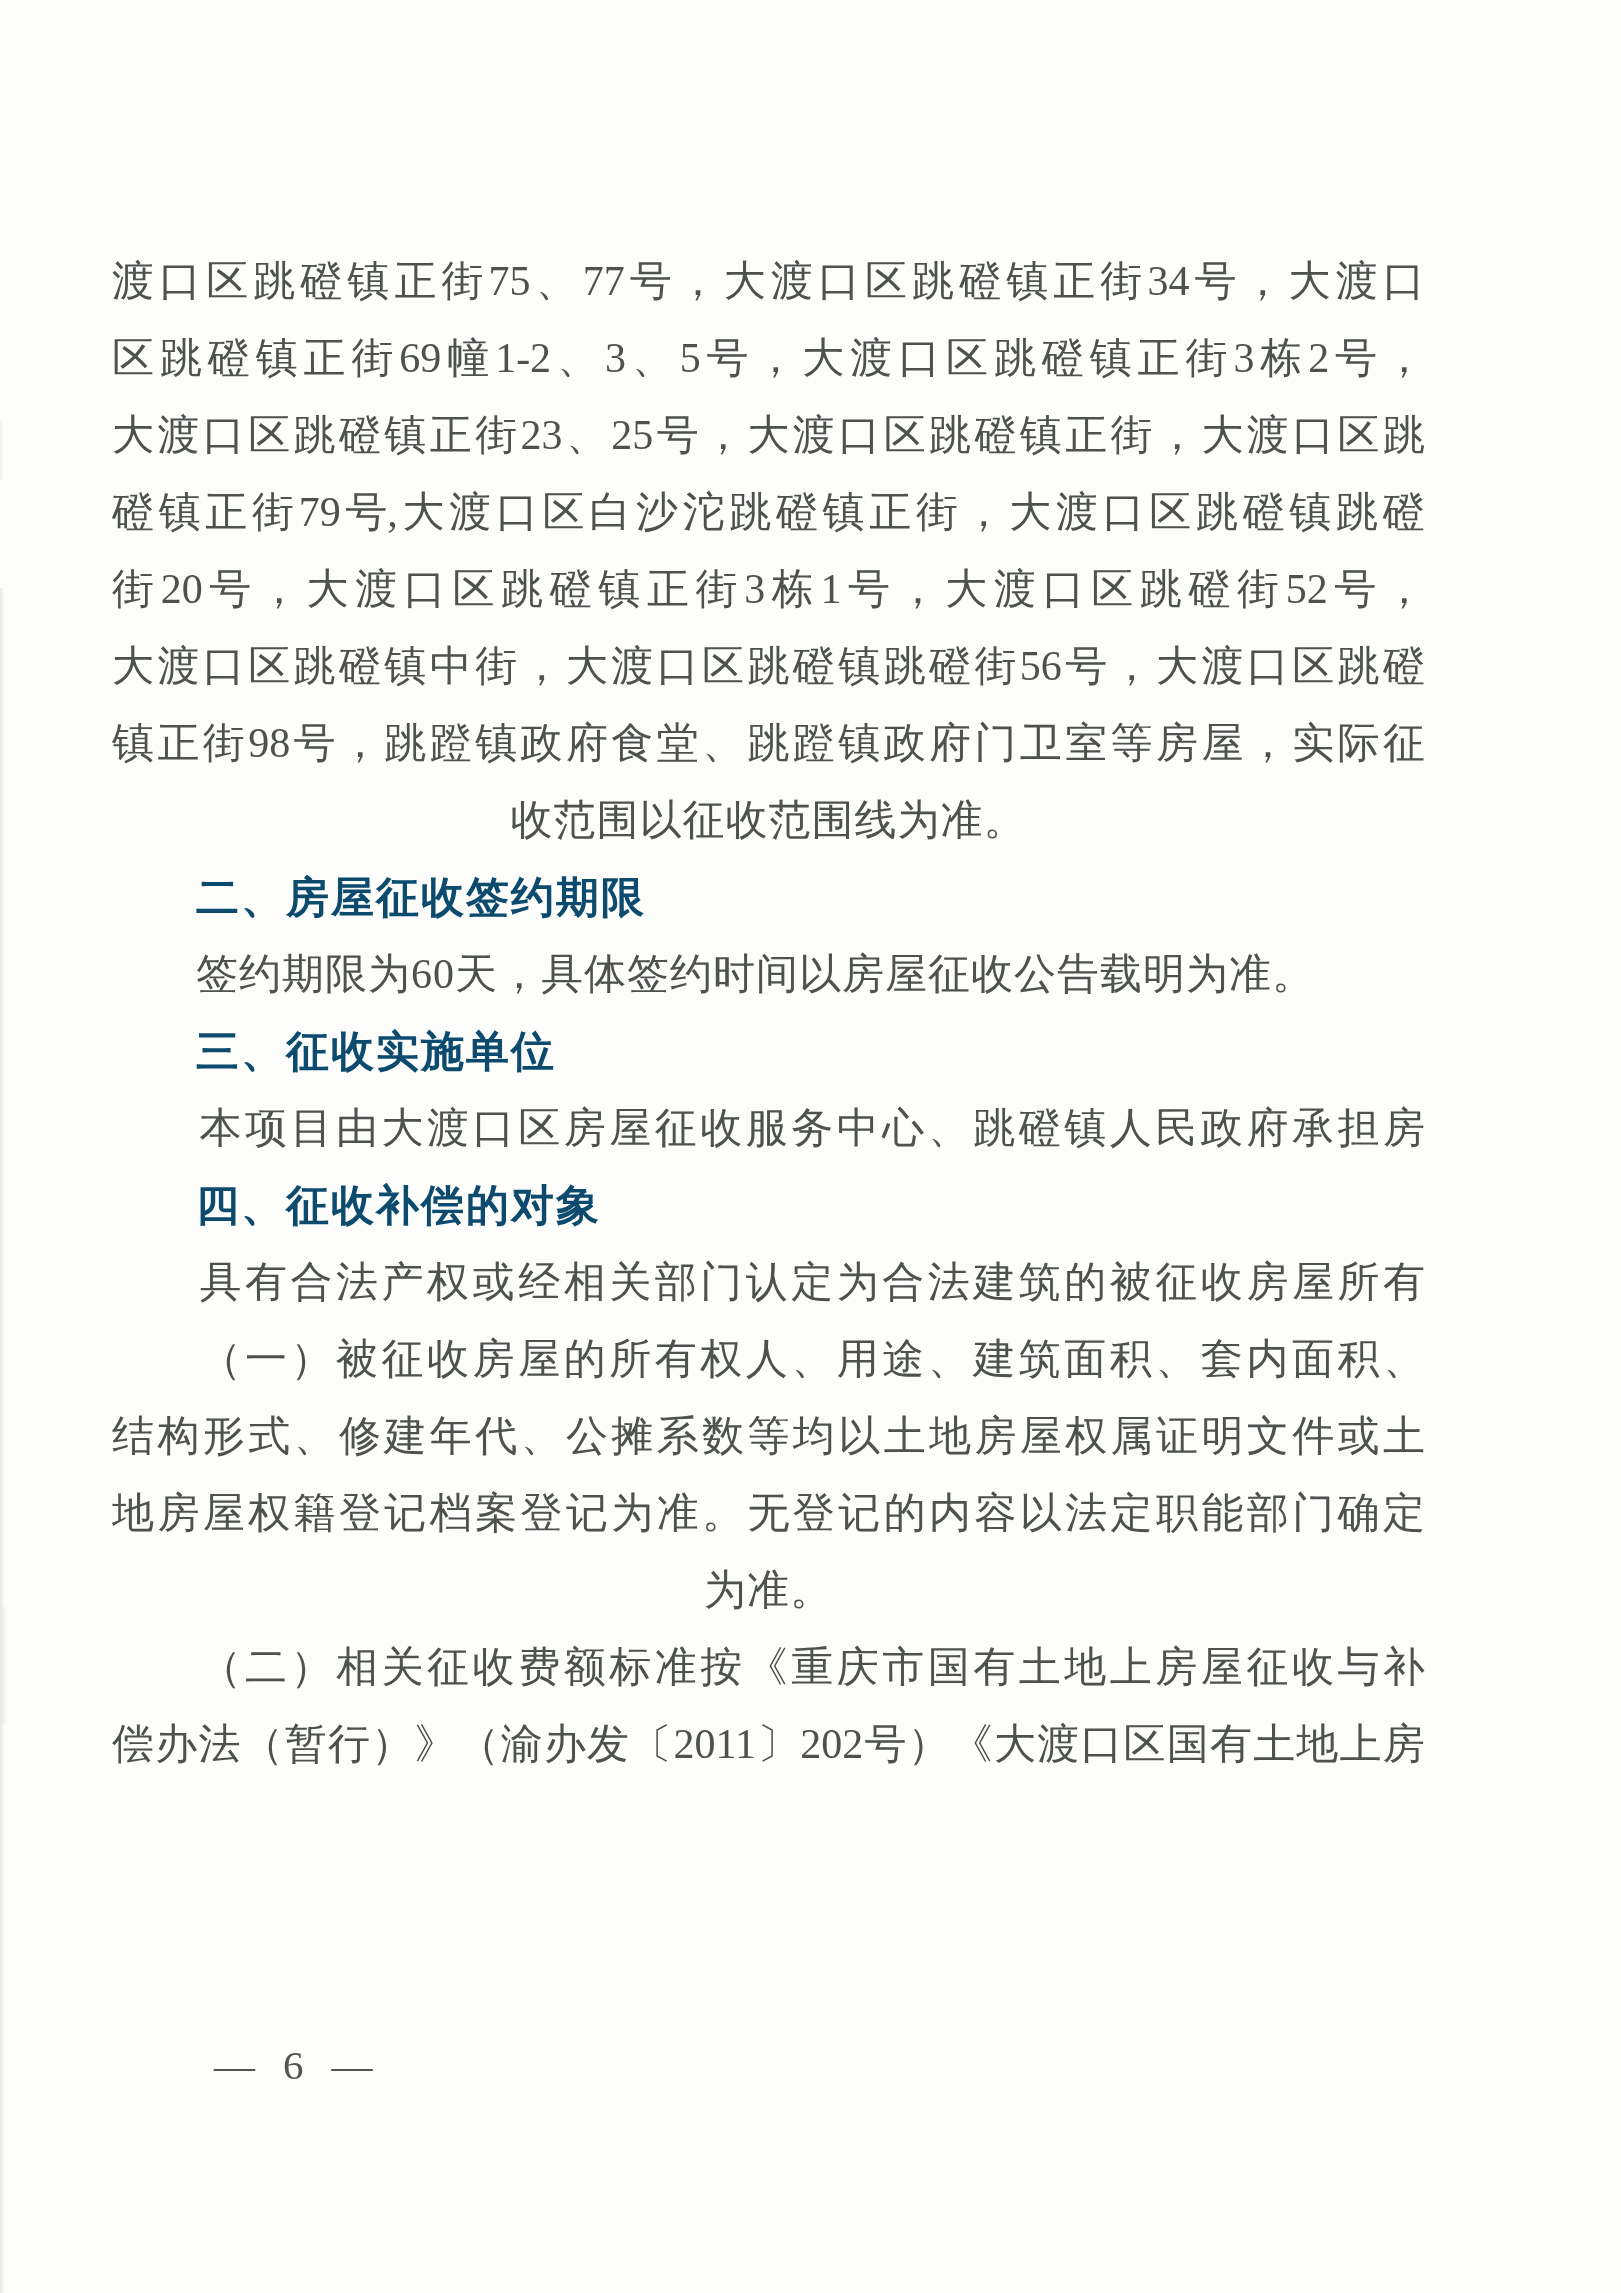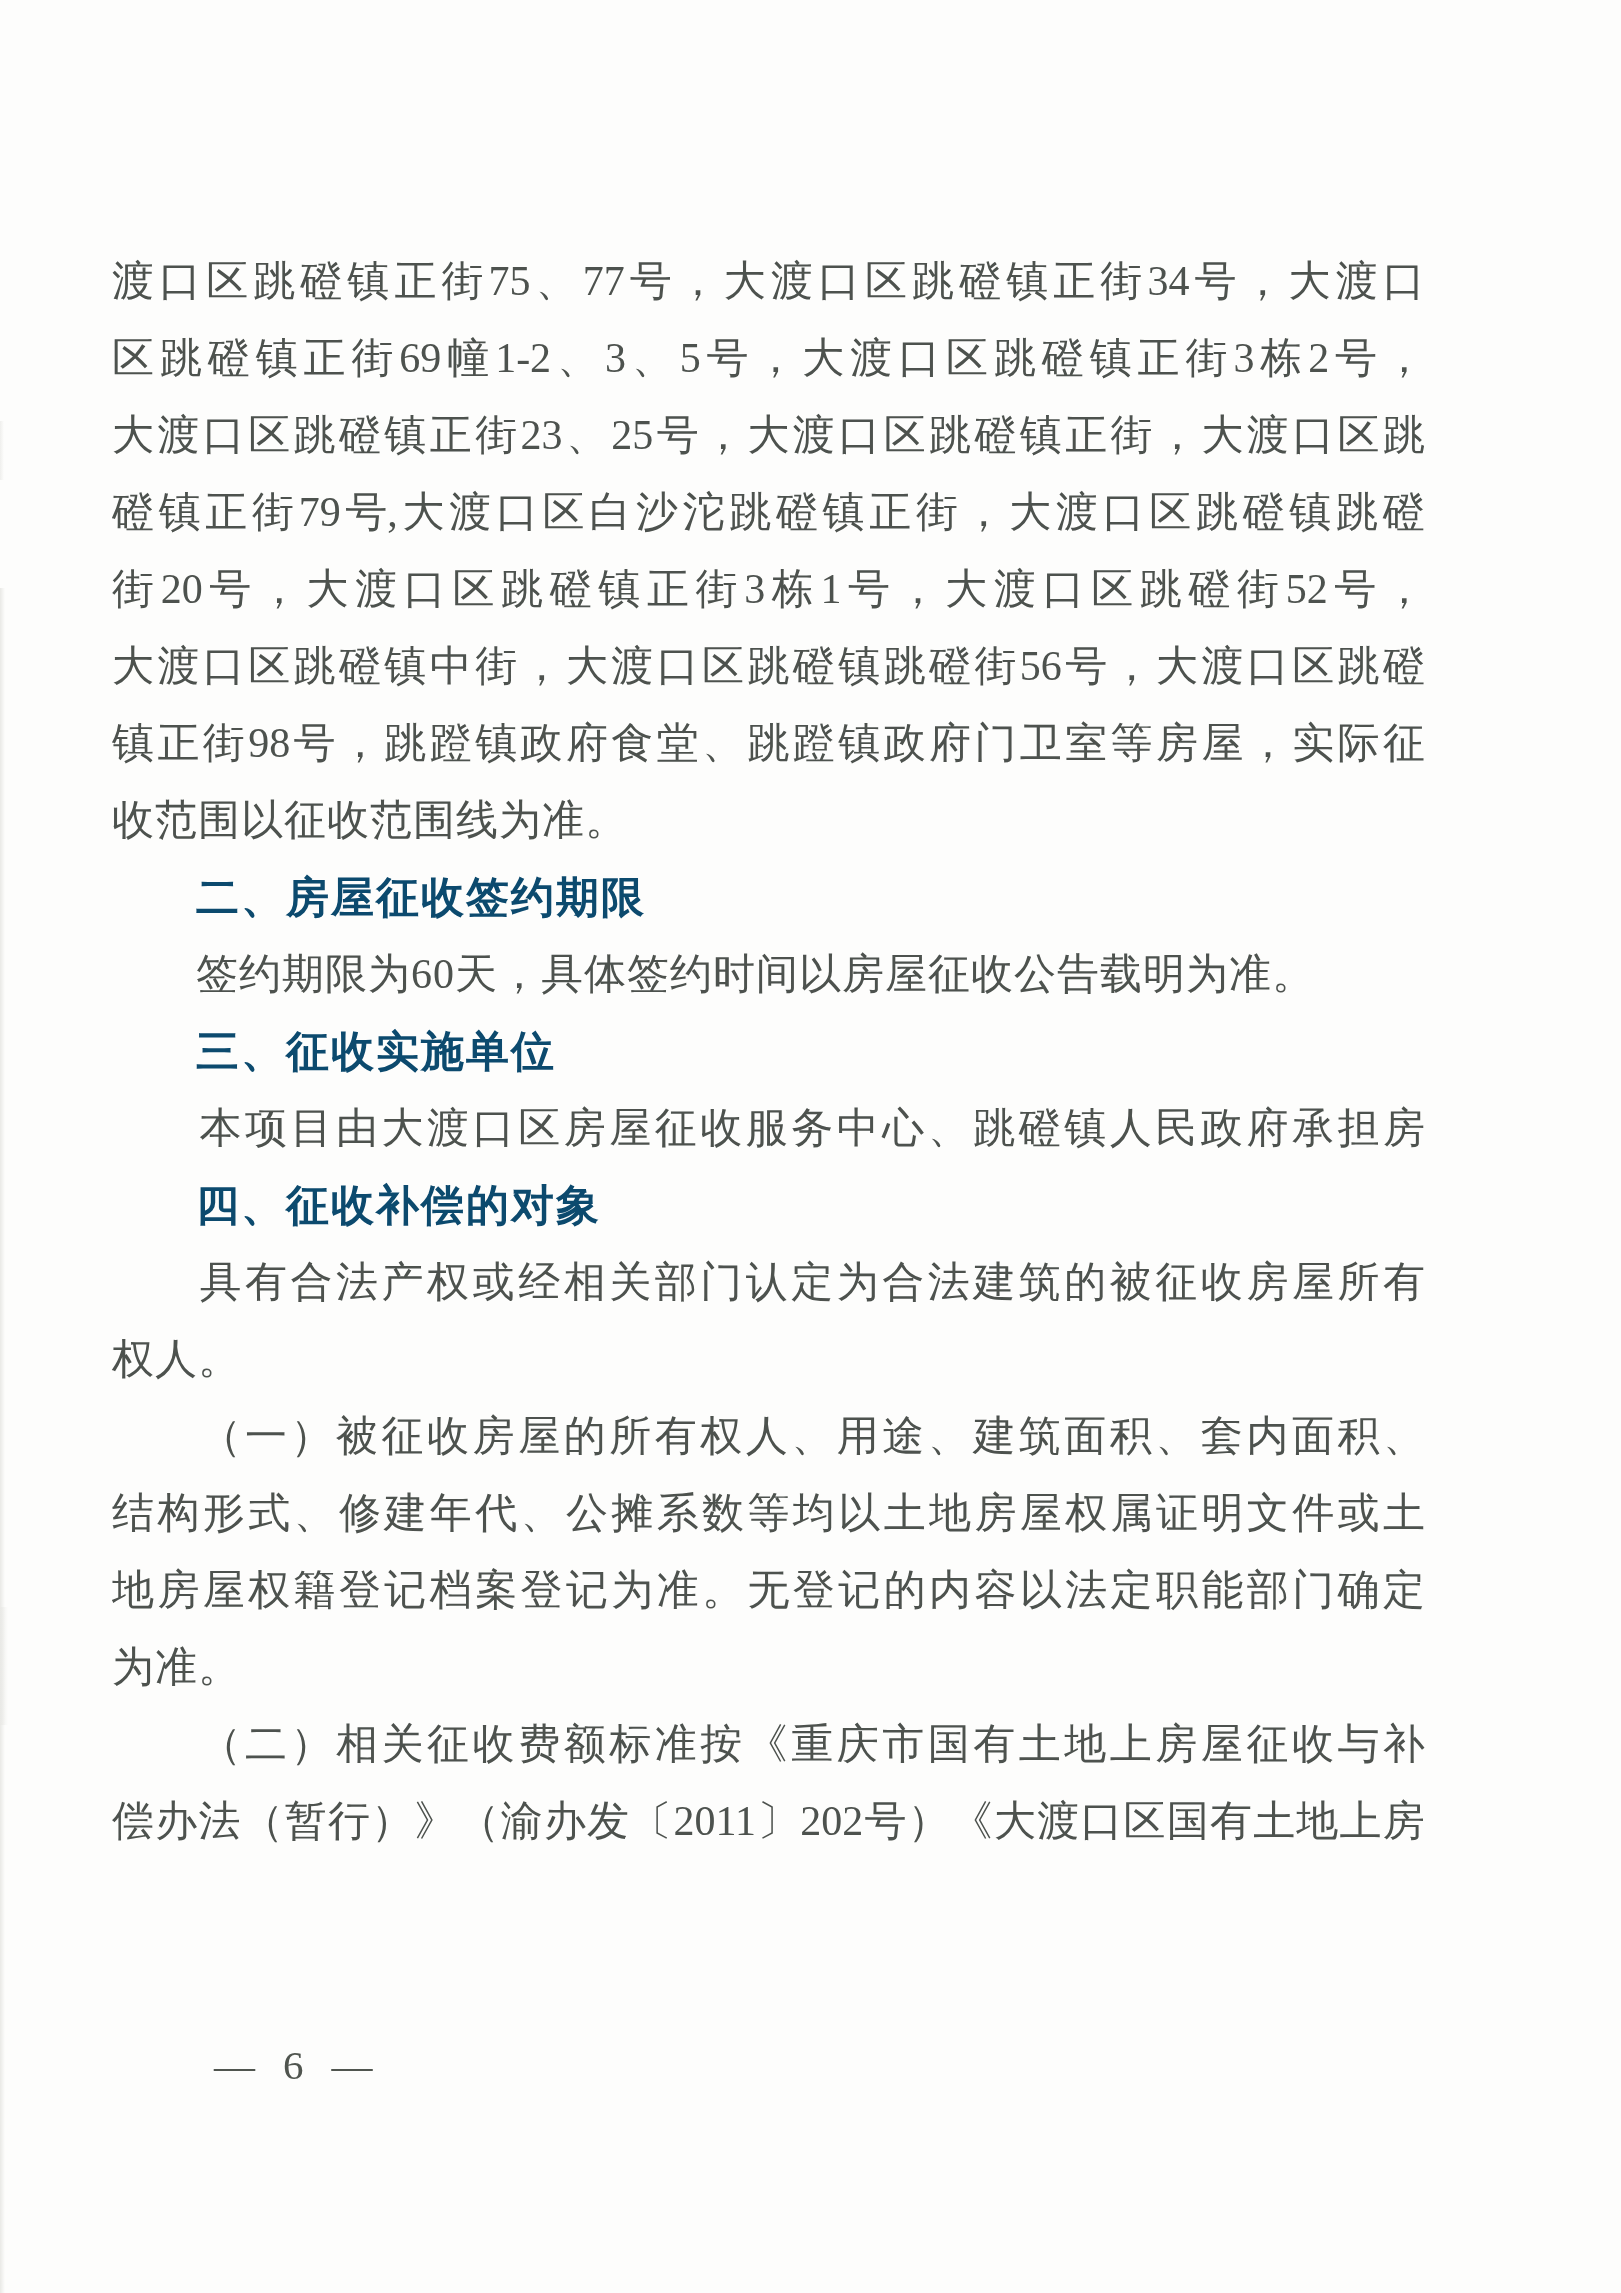--- a/index.html
+++ b/index.html
@@ -49,21 +49,21 @@
     display: flex;
     justify-content: space-between;
     align-items: center;
     letter-spacing: 0;
   }
   .line.cont span, .line.indent span { display: inline-block; }
   .ind {
     width: 84px;
     flex: 0 0 84px;
   }
-  .line.end { text-align: left; }
+  .line.end { text-align: center; }
   .line.indent-end { padding-left: 84px; }
   .line.heading {
     font-family: "Liberation Sans", "DejaVu Sans", sans-serif;
     font-weight: 700;
     font-size: 43px;
     color: #0c4a6e;
     padding-left: 84px;
     letter-spacing: 2px;
   }
   .footer {
@@ -357,21 +357,20 @@
         <span>筑</span>
         <span>的</span>
         <span>被</span>
         <span>征</span>
         <span>收</span>
         <span>房</span>
         <span>屋</span>
         <span>所</span>
         <span>有</span>
       </div>
-      <div class="line end">权人。</div>
       <div class="line indent">
         <span class="ind"></span>
         <span>（</span>
         <span>一</span>
         <span>）</span>
         <span>被</span>
         <span>征</span>
         <span>收</span>
         <span>房</span>
         <span>屋</span>

